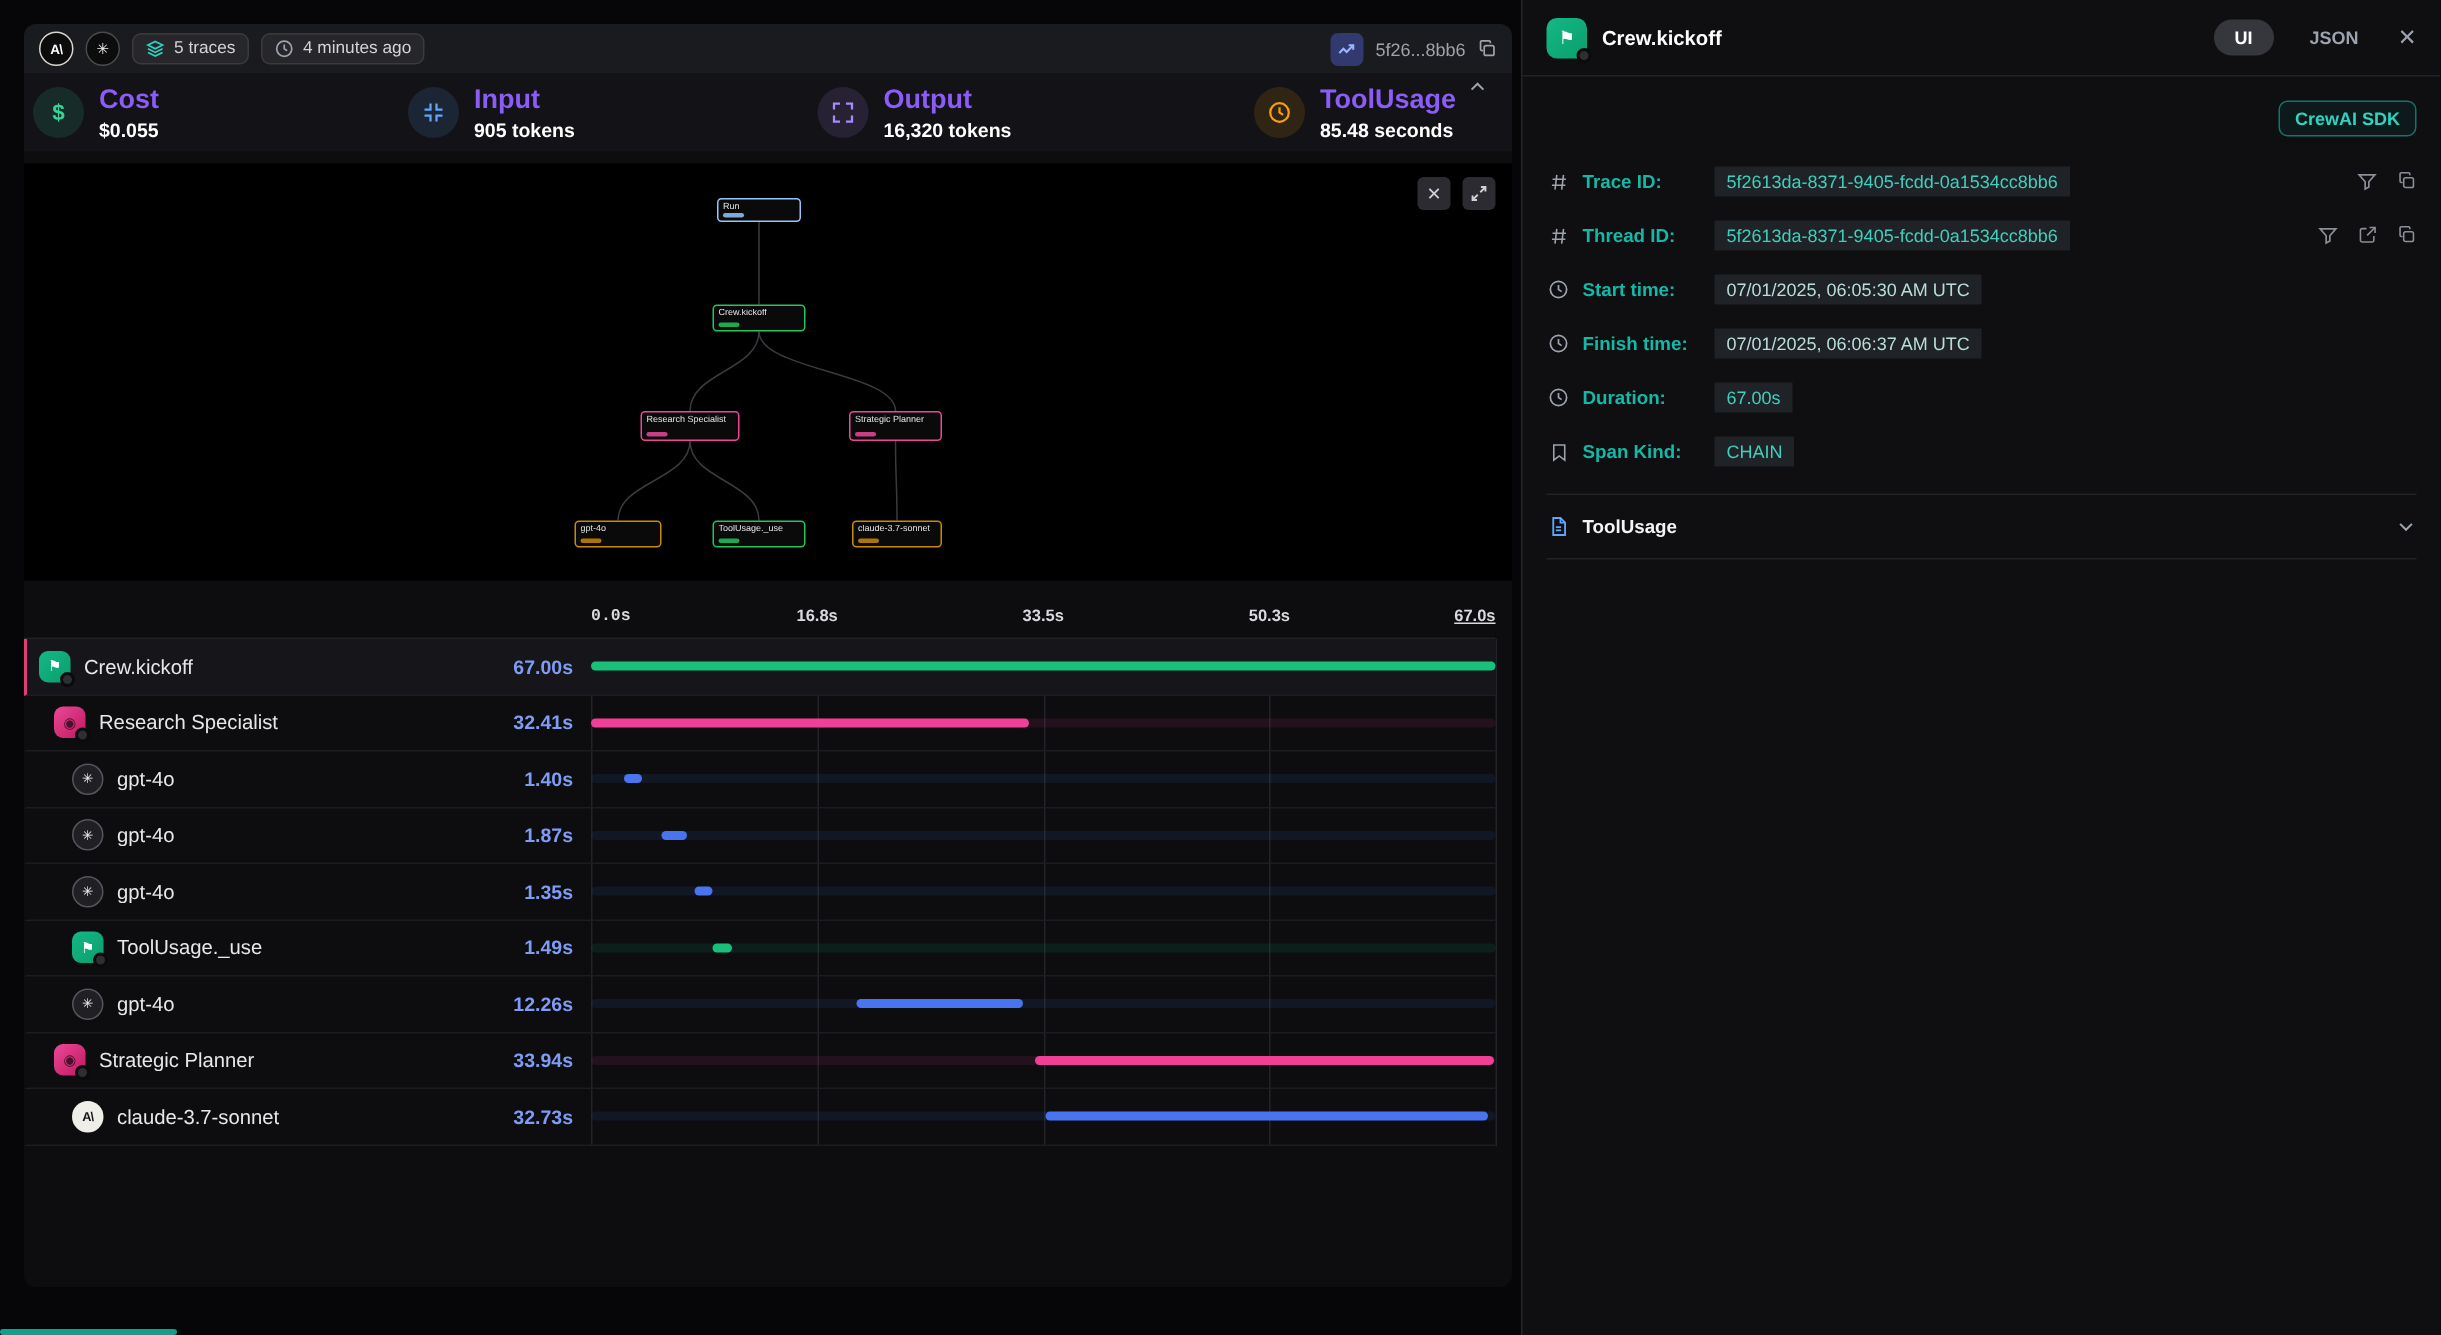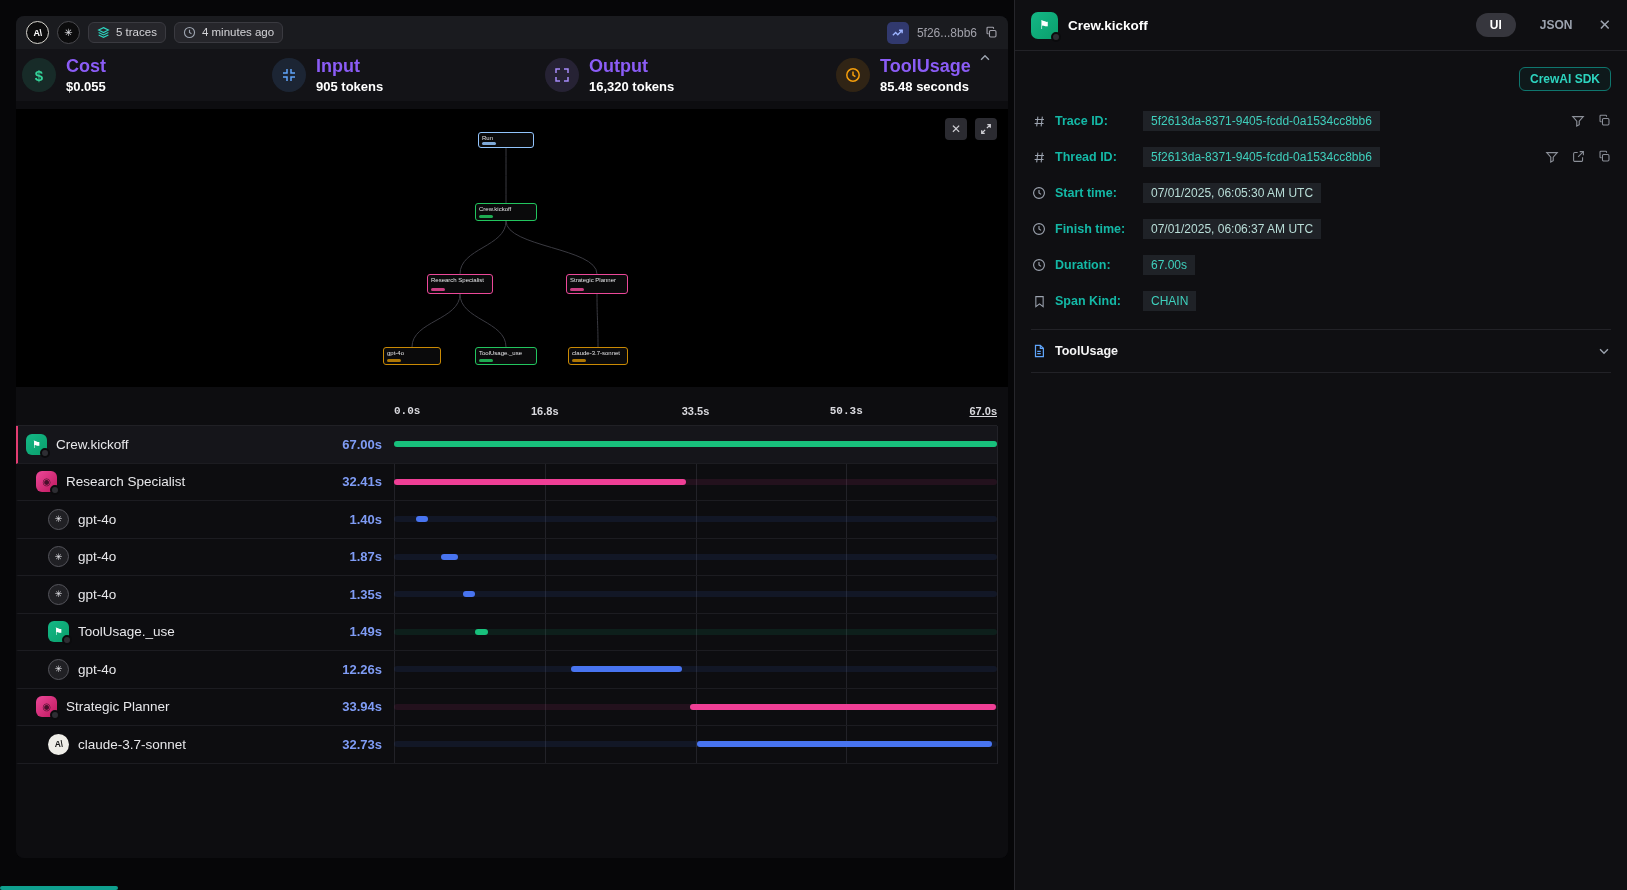--- a/index.html
+++ b/index.html
@@ -231,21 +231,21 @@
             <span class="gn-t">claude-3.7-sonnet</span>
             <span class="gn-pill" style="background:#ca8a04"></span>
           </div>
         </div>
 
       <div class="timeline">
         <div class="axis">
             <span class="tick" style="left: 0%; transform: none; font-family: Liberation Mono, monospace;">0.0s</span>
             <span class="tick" style="left: 25%; transform: translateX(-50%);">16.8s</span>
             <span class="tick" style="left: 50%; transform: translateX(-50%);">33.5s</span>
-            <span class="tick" style="left: 75%; transform: translateX(-50%); font-family: Liberation Mono, monospace;">50.3s</span>
+            <span class="tick" style="left: 75%; transform: translateX(-50%);">50.3s</span>
             <span class="tick" style="left: 100%; transform: translateX(-100%); text-decoration: underline;">67.0s</span>
           </div>
         <div class="rows">
           <div class="gridlines">
               <div class="gline" style="left: 0%;"></div>
               <div class="gline" style="left: 25%;"></div>
               <div class="gline" style="left: 50%;"></div>
               <div class="gline" style="left: 75%;"></div>
               <div class="gline" style="left: 100%;"></div>
             </div>

